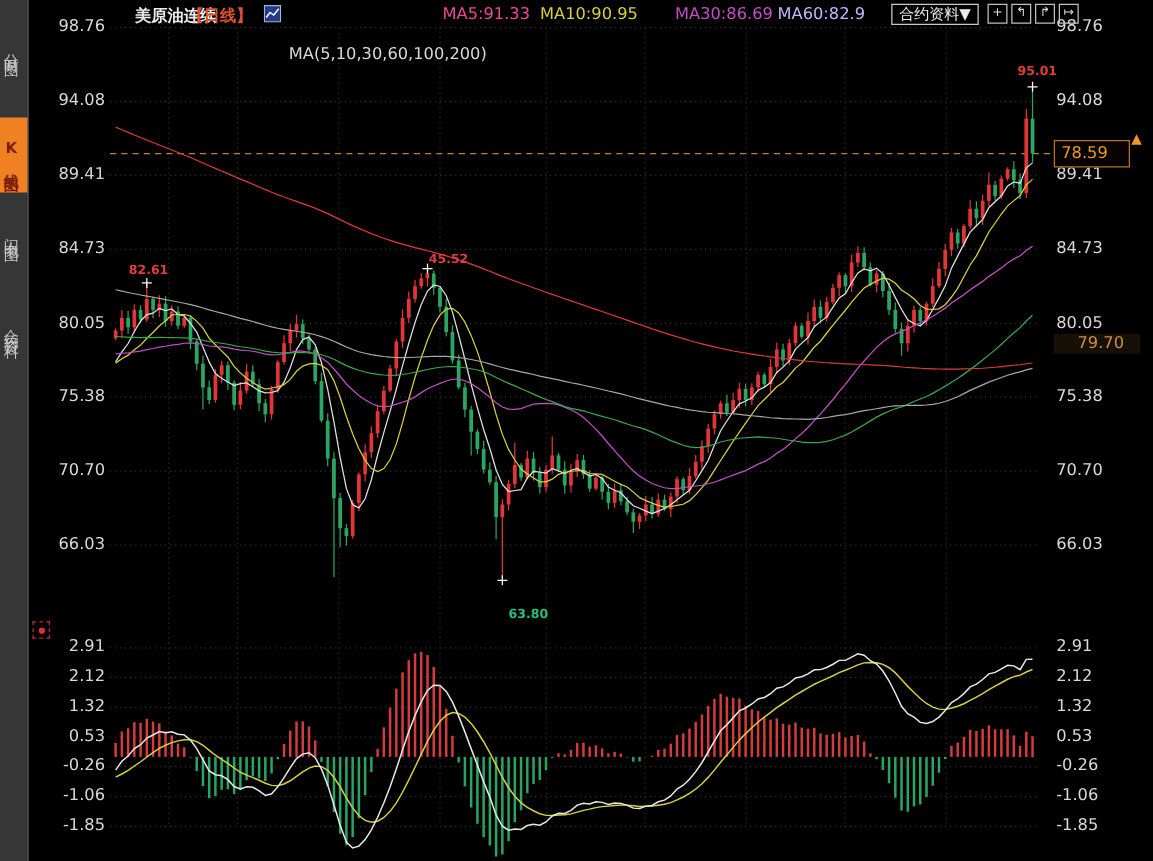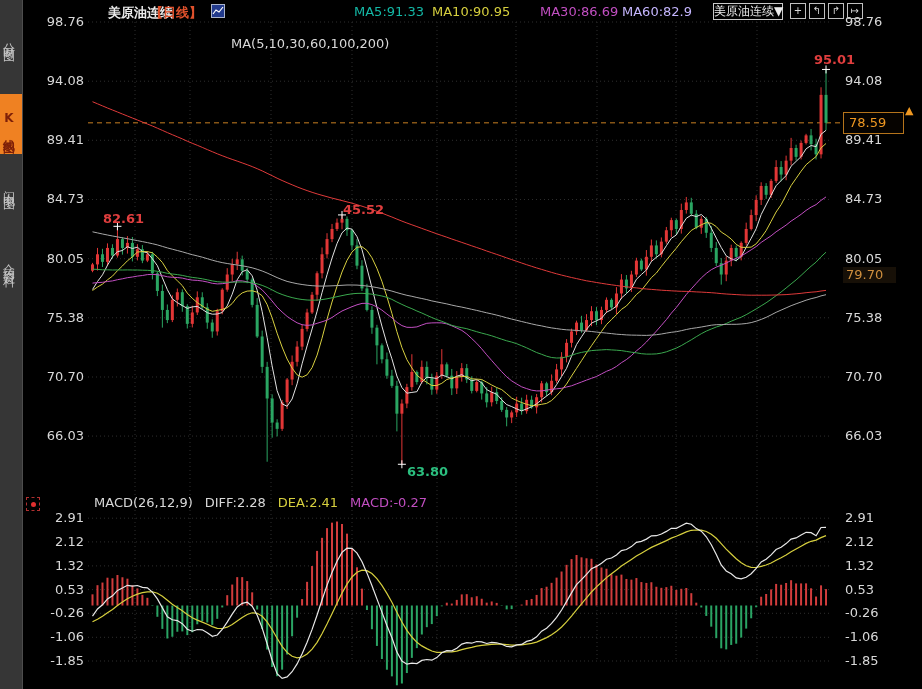--- a/index.html
+++ b/index.html
@@ -17,42 +17,42 @@
   .si-1{top:94px;height:60px;}
   .si-2{top:158px;height:58px;}
   .si-3{top:222px;height:80px;}
   
   #topbar{position:absolute;left:22px;top:0;width:900px;height:22px;z-index:5;font-size:13px;}
   .tb{position:absolute;top:4px;white-space:nowrap;}
   .tb-symbol{left:66px;color:#ececec;font-weight:bold;margin-left:20px;}
   .tb-period{left:128px;color:#e0512c;font-weight:bold;}
   .tb-icon{left:189px;top:4px;width:14px;height:14px;}
   .tb-maf{left:209px;color:#d8d8d8;margin-top:32px;}
-  .tb-ma5{left:332px;color:#14b8a6;}
+  .tb-ma5{left:332px;color:#ec4899;}
   .tb-ma10{left:410px;color:#d6cf3e;}
   .tb-ma30{left:518px;color:#c24fc2;}
   .tb-ma60{left:600px;color:#c4b5fd;}
   .tb-theme{left:691px;top:3px;width:68px;height:15px;border:1px solid #c9c9c9;color:#ececec;
             font-size:12px;text-align:center;line-height:15px;cursor:pointer;}
   .tb-tools{left:768px;top:3px;display:flex;gap:3px;}
   .tool-btn{width:14px;height:14px;border:1px solid #c0c0c0;color:#d8d8d8;font-size:10px;
             line-height:14px;text-align:center;cursor:pointer;}
   
   .axlbl{position:absolute;font-size:13px;color:#d8d8d8;z-index:4;white-space:nowrap;}
   .axl-left{left:40px;width:44px;text-align:right;}
   .axl-right{left:845px;width:54px;text-align:left;}
   
   #cur-box{position:absolute;left:843px;top:112px;width:54px;height:20px;z-index:5;
            border:1px solid #b5741b;background:#060300;color:#ef9821;font-size:13px;
            line-height:20px;padding-left:5px;}
   #cur-arrow{position:absolute;left:905px;top:104px;color:#ef9821;font-size:11px;z-index:5;}
   #ref-box{position:absolute;left:843px;top:267px;width:50px;height:16px;z-index:5;
-           background:#171007;color:#cf8f3e;font-size:13px;line-height:16px;padding-left:3px;}
+           background:#171007;color:#cf8f3e;font-size:13px;line-height:16px;padding-left:19px;}
   
-  .anno{position:absolute;font-size:13px;font-weight:bold;z-index:4;white-space:nowrap;}
+  .anno{position:absolute;font-size:10px;font-weight:bold;z-index:4;white-space:nowrap;}
   
   #macd-header{position:absolute;left:94px;top:495px;display:flex;gap:12px;font-size:13px;z-index:5;}
   #macd-icon{position:absolute;left:26px;top:497px;width:12px;height:12px;z-index:5;
              border:1px dashed #b03030;display:flex;align-items:center;justify-content:center;}
   #macd-icon .dot{width:5px;height:5px;border-radius:50%;background:#e03030;}
   .mh-f{color:#d8d8d8;} .mh-diff{color:#d8d8d8;} .mh-dea{color:#d6cf3e;} .mh-macd{color:#c04ec0;}
 </style>
 </head>
 <body>
 
@@ -570,48 +570,42 @@
       <svg width="14" height="14">
           <rect x="0.5" y="0.5" width="13" height="13" fill="#223a8c" stroke="#aab4cc"></rect>
       <polyline points="2,10 5,6 8,8 12,3" fill="none" stroke="#ffffff" stroke-width="1.2"></polyline>
         </svg>
     </span>
     <span class="tb tb-maf">MA(5,10,30,60,100,200)</span>
     <span class="tb tb-ma5">MA5:91.33</span>
     <span class="tb tb-ma10">MA10:90.95</span>
     <span class="tb tb-ma30">MA30:86.69</span>
     <span class="tb tb-ma60">MA60:82.9</span>
-    <span class="tb tb-theme">美原油连续▼</span>
+    <span class="tb tb-theme">合约资料▼</span>
     <span class="tb tb-tools">
       <span class="tool-btn">+</span>
       <span class="tool-btn">↰</span>
       <span class="tool-btn">↱</span>
       <span class="tool-btn">↦</span>
     </span>
   </div>
 
   <div id="macd-icon">
       <div class="dot"></div>
     </div>
-  <div id="macd-header">
-    <span class="mh-f">MACD(26,12,9)</span>
-    <span class="mh-diff">DIFF:2.28</span>
-    <span class="mh-dea">DEA:2.41</span>
-    <span class="mh-macd">MACD:-0.27</span>
-  </div>
 
   <div id="cur-box">78.59</div>
   <div id="cur-arrow">▲</div>
   <div id="ref-box">79.70</div>
 
   <div id="labels-layer">
       <div class="anno" style="left: 103px; top: 211.314px; color: rgb(224, 62, 62);">82.61</div>
       <div class="anno" style="left: 343px; top: 201.928px; color: rgb(224, 62, 62);">45.52</div>
       <div class="anno" style="left: 814.03px; top: 52.4412px; color: rgb(224, 62, 62);">95.01</div>
-      <div class="anno" style="left: 406.88px; top: 464px; color: rgb(43, 191, 127);">63.80</div>
+      <div class="anno" style="left: 406.88px; top: 486px; color: rgb(43, 191, 127);">63.80</div>
       <div class="axlbl axl-left" style="top: 14px;">98.76</div>
       <div class="axlbl axl-right" style="top: 14px;">98.76</div>
       <div class="axlbl axl-left" style="top: 73.2067px;">94.08</div>
       <div class="axlbl axl-right" style="top: 73.2067px;">94.08</div>
       <div class="axlbl axl-left" style="top: 132.287px;">89.41</div>
       <div class="axlbl axl-right" style="top: 132.287px;">89.41</div>
       <div class="axlbl axl-left" style="top: 191.494px;">84.73</div>
       <div class="axlbl axl-right" style="top: 191.494px;">84.73</div>
       <div class="axlbl axl-left" style="top: 250.7px;">80.05</div>
       <div class="axlbl axl-right" style="top: 250.7px;">80.05</div>

